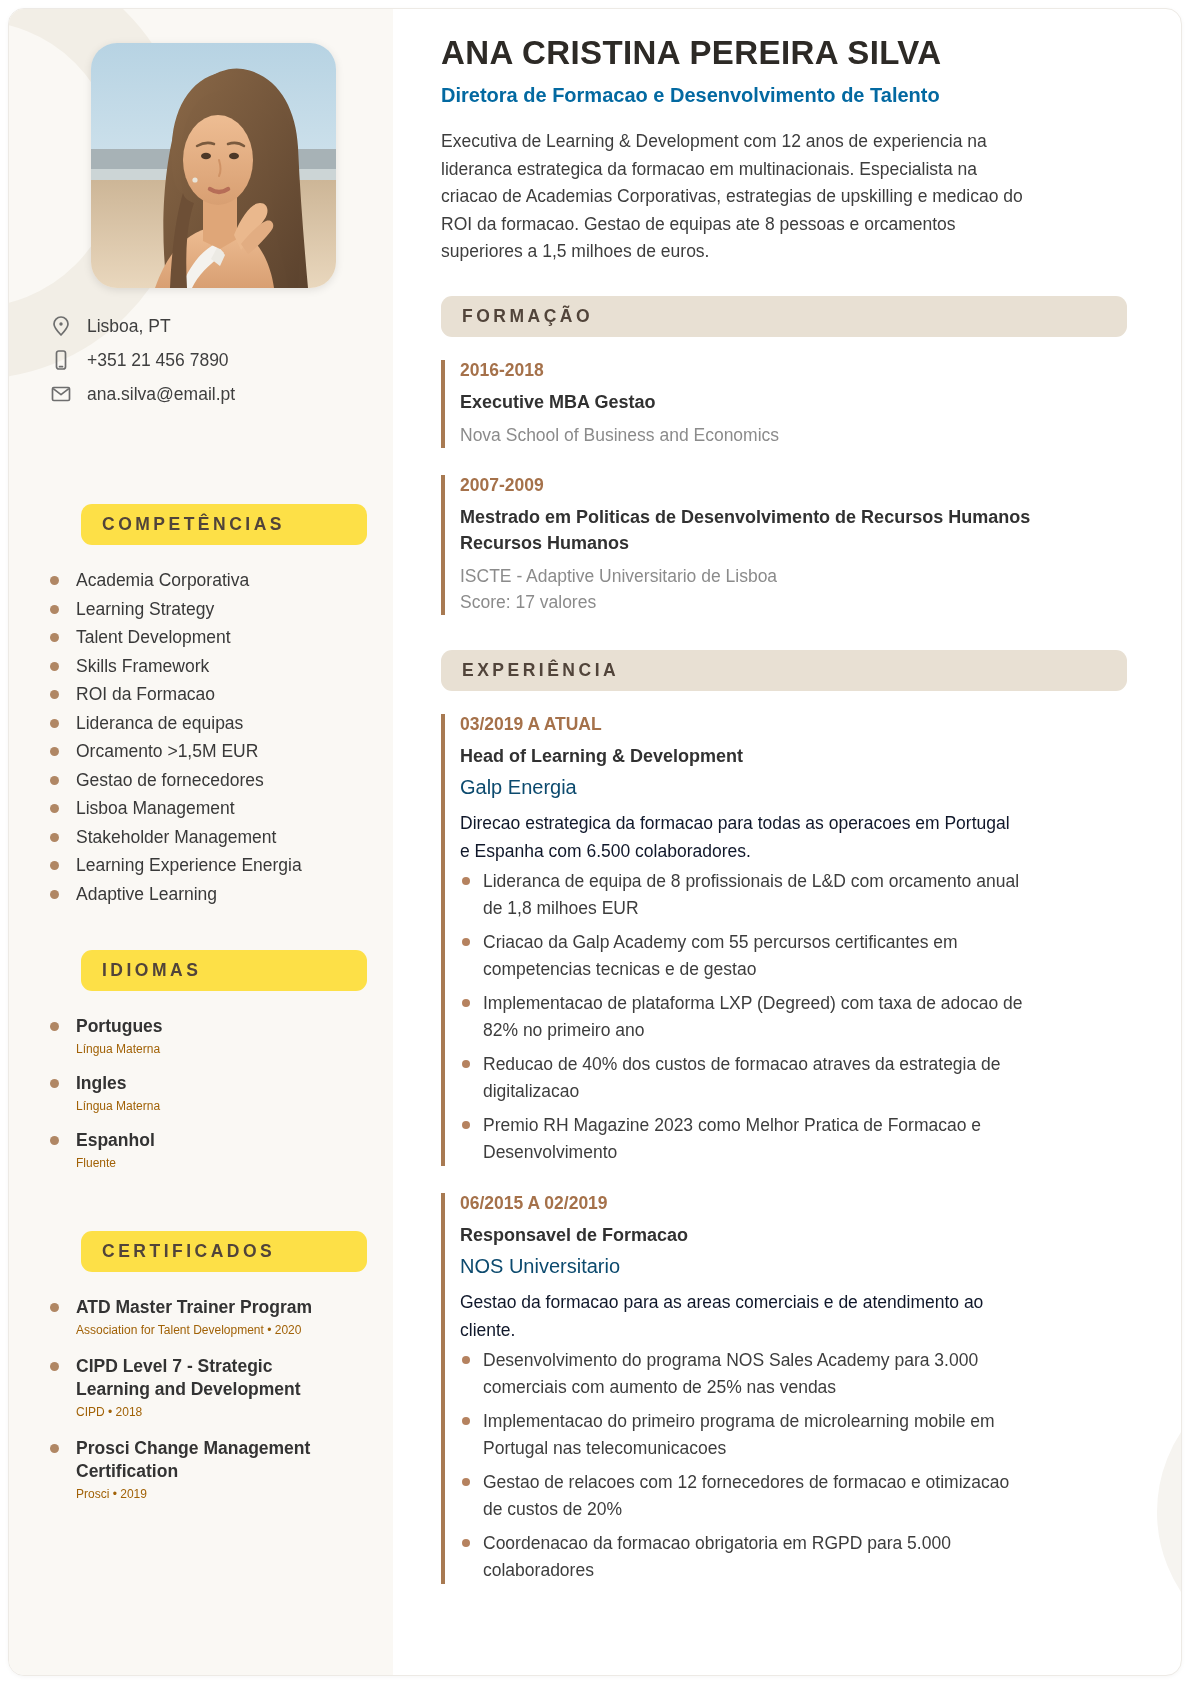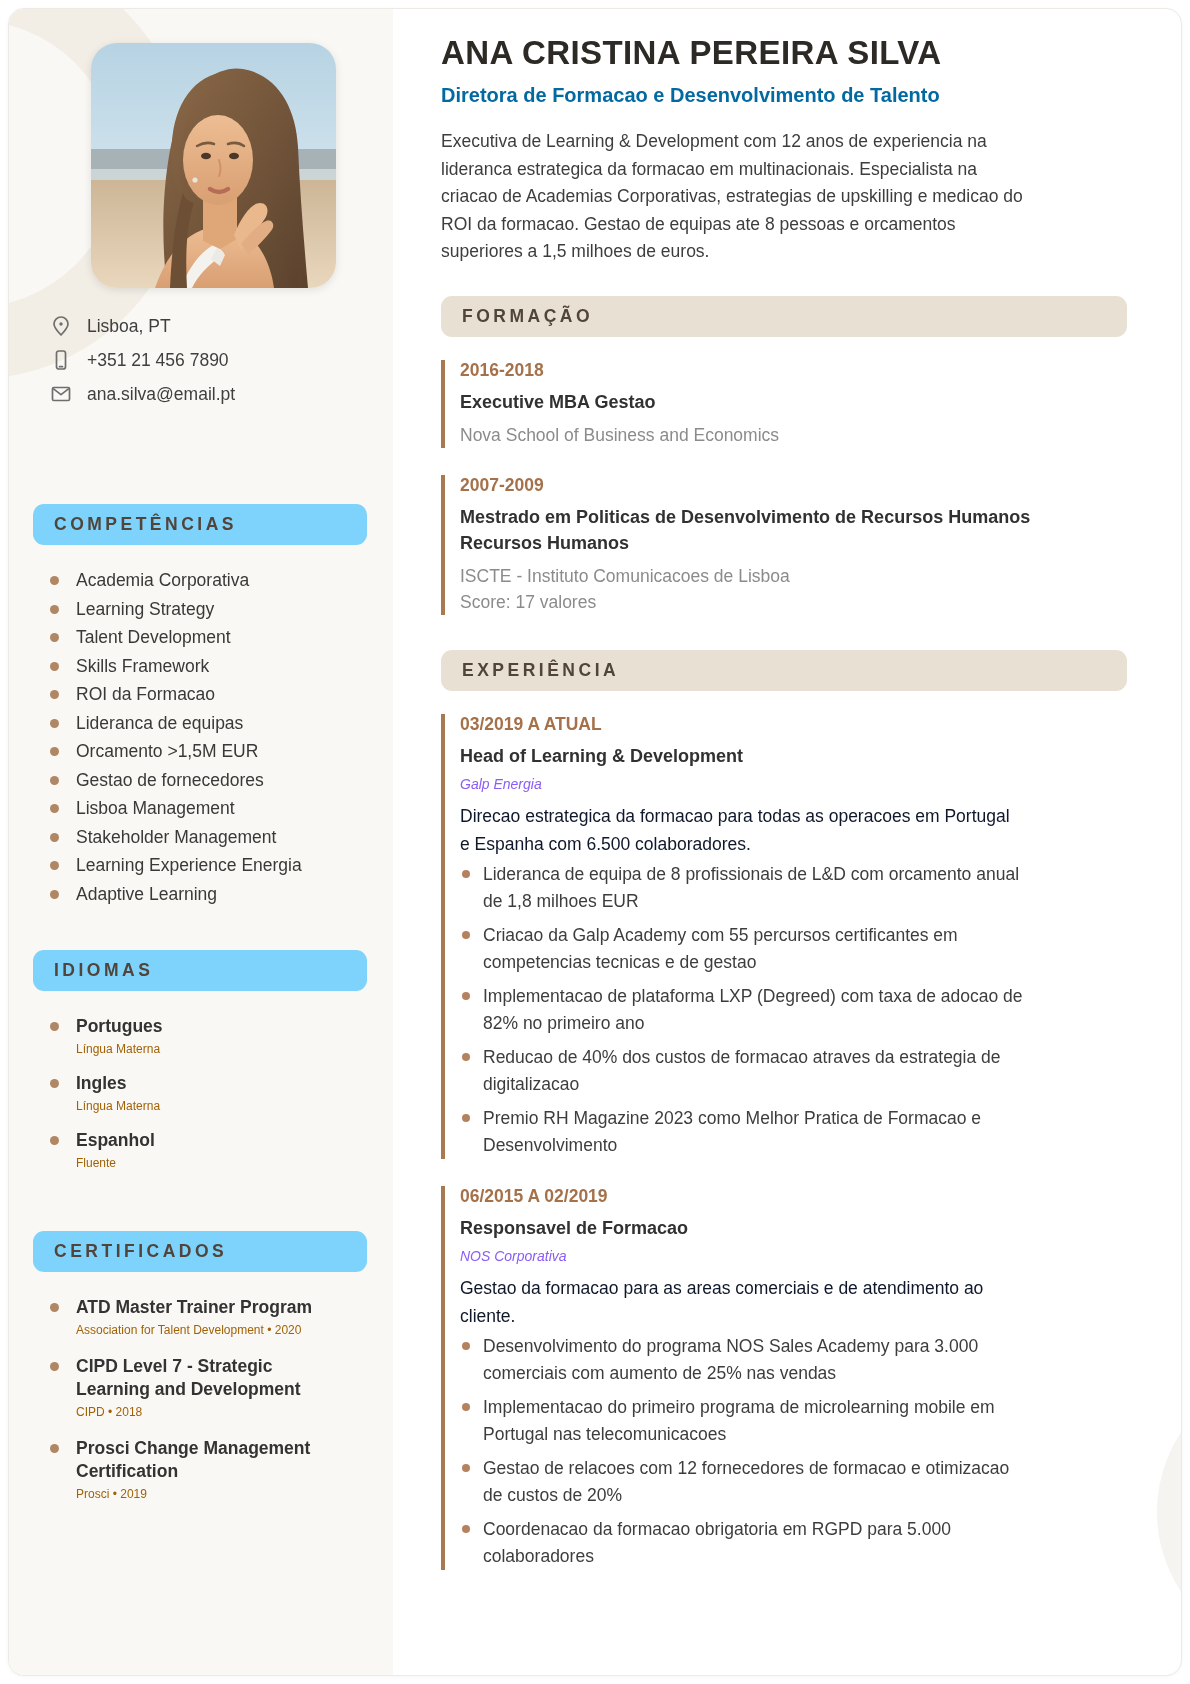--- a/index.html
+++ b/index.html
@@ -30,22 +30,22 @@
     margin:0 0 0 58px; box-shadow:0 2px 8px rgba(0,0,0,.10);
   }
   .photo svg { display:block; width:100%; height:100%; }
 
   .contact { margin:26px 0 0 16px; }
   .contact-row { display:flex; align-items:center; gap:14px; margin-bottom:10px;
     color:#3f3f3f; font-size:17.5px; line-height:24px; }
   .cicon { width:24px; height:24px; flex:none; display:flex; align-items:center; justify-content:center; }
 
   .spill {
-    background:#7dd3fc; color:#51443a; font-weight:bold; font-size:17.5px;
-    letter-spacing:3.5px; padding:10px 10px 10px 21px; border-radius:11px;
+    background:#fde047; color:#51443a; font-weight:bold; font-size:17.5px;
+    letter-spacing:3.5px; padding:10px 10px 10px 21px; border-radius:11px;margin-left:48px;
   }
   .spill-competencias { margin-top:98px; }
   .spill-idiomas { margin-top:44px; }
   .spill-certificados { margin-top:56px; }
 
   ul.sb-list { list-style:none; margin:24px 0 0; padding:0 0 0 16px; }
   ul.sb-list li { position:relative; padding-left:27px; color:#393939; }
   .dot { position:absolute; left:1px; top:7px; width:9px; height:9px; border-radius:50%; background:#b08764; }
   .skills li { font-size:17.5px; line-height:23.5px; margin-bottom:5px; }
   .langs li  { margin-bottom:11px; }
@@ -67,21 +67,21 @@
     background:#e8e0d3; color:#51443a; font-weight:bold; font-size:17.5px;
     letter-spacing:3.5px; padding:10px 10px 10px 21px; border-radius:11px; margin:0 0 23px;
   }
   .pill-exp { margin-top:35px; }
 
   .entry { border-left:4px solid #a87a52; padding-left:15px; margin-bottom:27px; }
   .period { color:#a5714a; font-weight:bold; font-size:17.5px; margin-bottom:8px; }
   .etitle { font-weight:bold; font-size:18px; color:#313131; line-height:26px; margin-bottom:7px; max-width:620px; }
   .muted { color:#8b8b8b; font-size:17.5px; line-height:26px; }
   .score:empty { display:none; }
-  .company { color:#8b5cf6; font-style:italic; font-size:14px; margin-bottom:10px; }
+  .company { color:#0c4a6e; font-size:20px; margin-bottom:10px; }
   .desc { font-size:17.5px; line-height:28px; color:#0f172a; max-width:560px; }
   ul.blist { list-style:none; margin:3px 0 0; padding:0; }
   ul.blist li { position:relative; padding-left:23px; font-size:17.5px; line-height:27px;
     color:#3d3d3d; margin-bottom:7px; max-width:568px; }
   ul.blist li span[data-name="bullet-text"] { display:inline-block; max-width:545px; vertical-align:top; }
   .dot-sm { width:8px; height:8px; top:9px; left:2px; background:#b5825f; }
 </style>
 </head>
 <body>
 
@@ -286,21 +286,21 @@
         <div class="entry" data-name="education-entry">
           <div class="period" data-name="education-period">2016-2018</div>
           <div class="etitle" data-name="education-degree">Executive MBA Gestao</div>
           <div class="muted" data-name="education-school">Nova School of Business and Economics</div>
 
         </div>
 
         <div class="entry" data-name="education-entry">
           <div class="period" data-name="education-period">2007-2009</div>
           <div class="etitle" data-name="education-degree">Mestrado em Politicas de Desenvolvimento de Recursos Humanos Recursos Humanos</div>
-          <div class="muted" data-name="education-school">ISCTE - Instituto Comunicacoes de Lisboa</div>
+          <div class="muted" data-name="education-school">ISCTE - Adaptive Universitario de Lisboa</div>
           <div class="muted score" data-name="education-score">Score: 17 valores</div>
         </div>
       </div>
 
     <div class="pill pill-exp" data-name="section-heading-experiencia">EXPERIÊNCIA</div>
     <div data-name="experience-list">
 
         <div class="entry" data-name="experience-entry">
           <div class="period" data-name="experience-period">03/2019 A ATUAL</div>
           <div class="etitle" data-name="experience-role">Head of Learning &amp; Development</div>
@@ -331,21 +331,21 @@
               <li data-name="experience-bullet">
                 <span class="dot dot-sm" data-name="bullet-dot"></span>
                 <span data-name="bullet-text">Premio RH Magazine 2023 como Melhor Pratica de Formacao e Desenvolvimento</span>
               </li>
             </ul>
         </div>
 
         <div class="entry" data-name="experience-entry">
           <div class="period" data-name="experience-period">06/2015 A 02/2019</div>
           <div class="etitle" data-name="experience-role">Responsavel de Formacao</div>
-          <div class="company" data-name="experience-company">NOS Corporativa</div>
+          <div class="company" data-name="experience-company">NOS Universitario</div>
           <div class="desc" data-name="experience-description">Gestao da formacao para as areas comerciais e de atendimento ao cliente.</div>
           <ul class="blist" data-name="experience-bullets">
 
               <li data-name="experience-bullet">
                 <span class="dot dot-sm" data-name="bullet-dot"></span>
                 <span data-name="bullet-text">Desenvolvimento do programa NOS Sales Academy para 3.000 comerciais com aumento de 25% nas vendas</span>
               </li>
 
               <li data-name="experience-bullet">
                 <span class="dot dot-sm" data-name="bullet-dot"></span>

